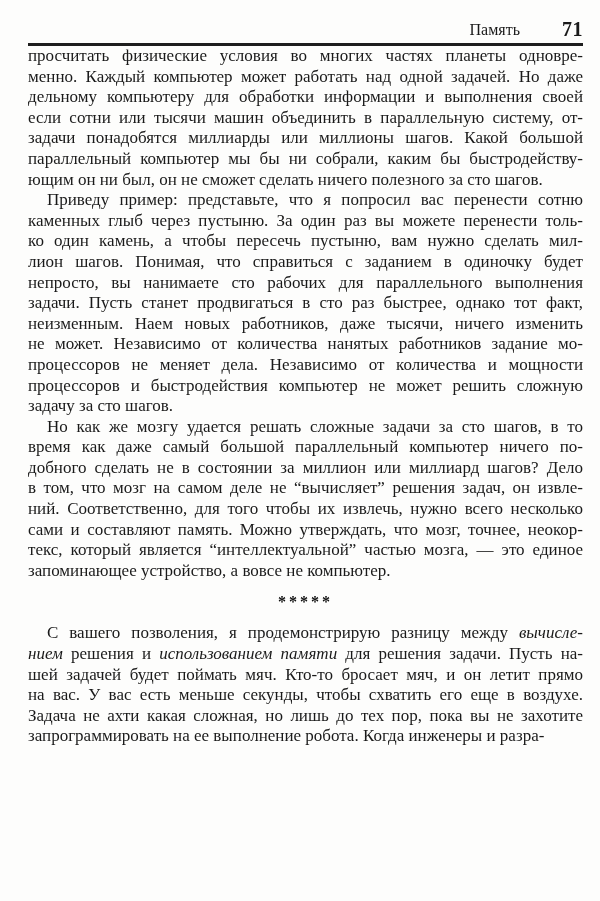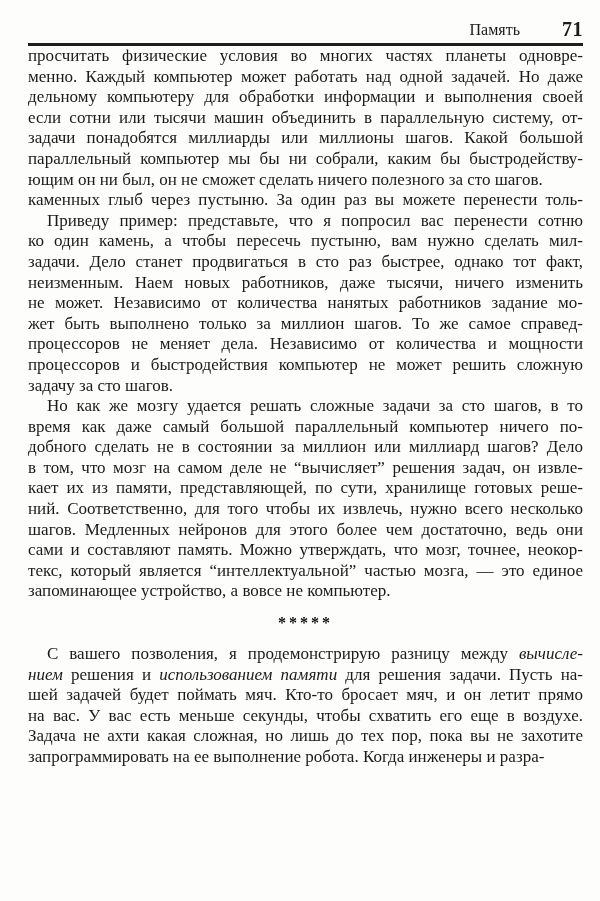--- a/index.html
+++ b/index.html
@@ -94,39 +94,38 @@
       <div class="para">
         <div class="line">просчитать физические условия во многих частях планеты одновре-</div>
         <div class="line">менно. Каждый компьютер может работать над одной задачей. Но даже</div>
         <div class="line">дельному компьютеру для обработки информации и выполнения своей</div>
         <div class="line">если сотни или тысячи машин объединить в параллельную систему, от-</div>
         <div class="line">задачи понадобятся миллиарды или миллионы шагов. Какой большой</div>
         <div class="line">параллельный компьютер мы бы ни собрали, каким бы быстродейству-</div>
         <div class="line last">ющим он ни был, он не сможет сделать ничего полезного за сто шагов.</div>
       </div>
       <div class="para">
+        <div class="line indent">Приведу пример: представьте, что я попросил вас перенести сотню</div>
         <div class="line">каменных глыб через пустыню. За один раз вы можете перенести толь-</div>
-        <div class="line indent">Приведу пример: представьте, что я попросил вас перенести сотню</div>
         <div class="line">ко один камень, а чтобы пересечь пустыню, вам нужно сделать мил-</div>
-        <div class="line">задачи. Дело станет продвигаться в сто раз быстрее, однако тот факт,</div>
+        <div class="line">лион шагов. Понимая, что справиться с заданием в одиночку будет</div>
+        <div class="line">непросто, вы нанимаете сто рабочих для параллельного выполнения</div>
+        <div class="line">задачи. Пусть станет продвигаться в сто раз быстрее, однако тот факт,</div>
         <div class="line">неизменным. Наем новых работников, даже тысячи, ничего изменить</div>
         <div class="line">не может. Независимо от количества нанятых работников задание мо-</div>
-        <div class="line">жет быть выполнено только за миллион шагов. То же самое справед-</div>
         <div class="line">процессоров не меняет дела. Независимо от количества и мощности</div>
         <div class="line">процессоров и быстродействия компьютер не может решить сложную</div>
         <div class="line last">задачу за сто шагов.</div>
       </div>
       <div class="para">
         <div class="line indent">Но как же мозгу удается решать сложные задачи за сто шагов, в то</div>
         <div class="line">время как даже самый большой параллельный компьютер ничего по-</div>
         <div class="line">добного сделать не в состоянии за миллион или миллиард шагов? Дело</div>
         <div class="line">в том, что мозг на самом деле не “вычисляет” решения задач, он извле-</div>
-        <div class="line">кает их из памяти, представляющей, по сути, хранилище готовых реше-</div>
         <div class="line">ний. Соответственно, для того чтобы их извлечь, нужно всего несколько</div>
-        <div class="line">шагов. Медленных нейронов для этого более чем достаточно, ведь они</div>
         <div class="line">сами и составляют память. Можно утверждать, что мозг, точнее, неокор-</div>
         <div class="line">текс, который является “интеллектуальной” частью мозга, — это единое</div>
         <div class="line last">запоминающее устройство, а вовсе не компьютер.</div>
       </div>
       <div class="separator">*****</div>
       <div class="para">
         <div class="line indent"><span>С вашего позволения, я продемонстрирую разницу между </span><span class="it">вычисле-</span></div>
         <div class="line"><span class="it">нием</span><span> решения и </span><span class="it">использованием памяти</span><span> для решения задачи. Пусть на-</span></div>
         <div class="line">шей задачей будет поймать мяч. Кто-то бросает мяч, и он летит прямо</div>
         <div class="line">на вас. У вас есть меньше секунды, чтобы схватить его еще в воздухе.</div>

